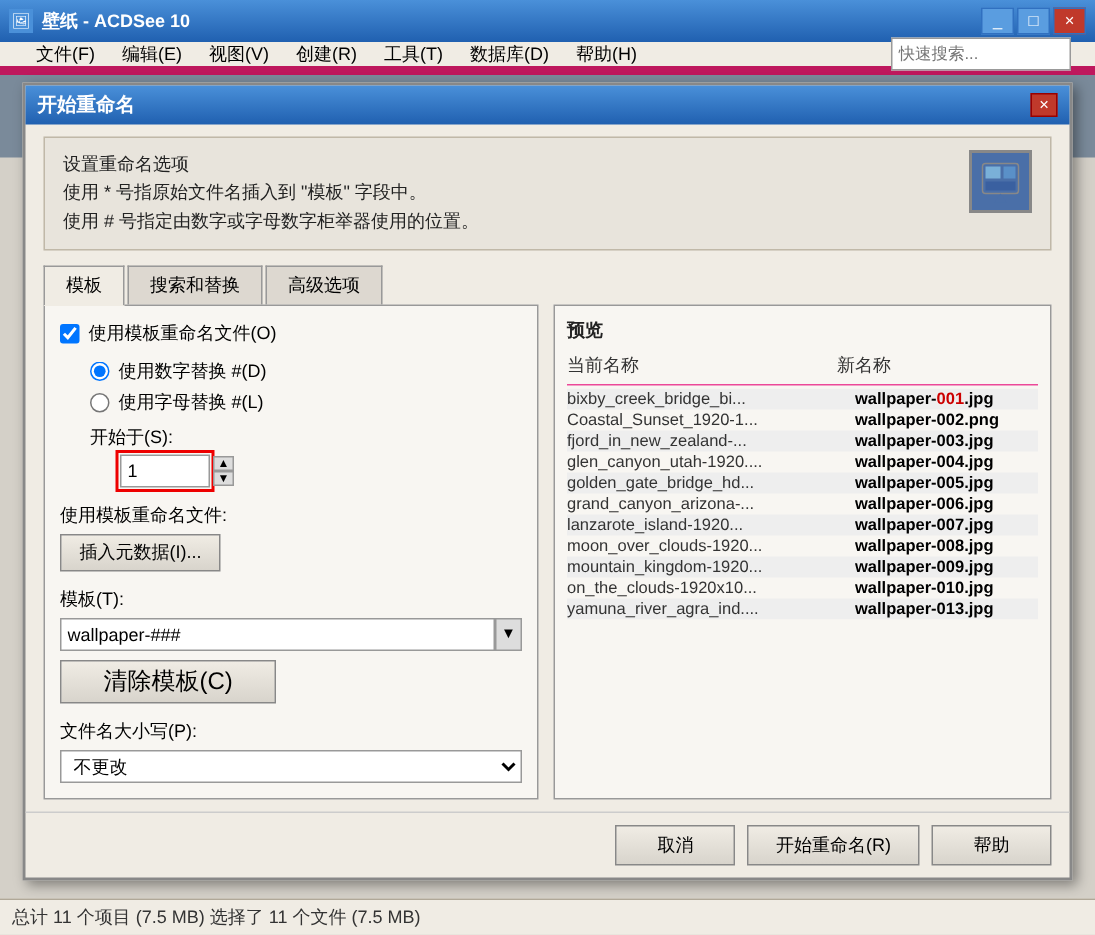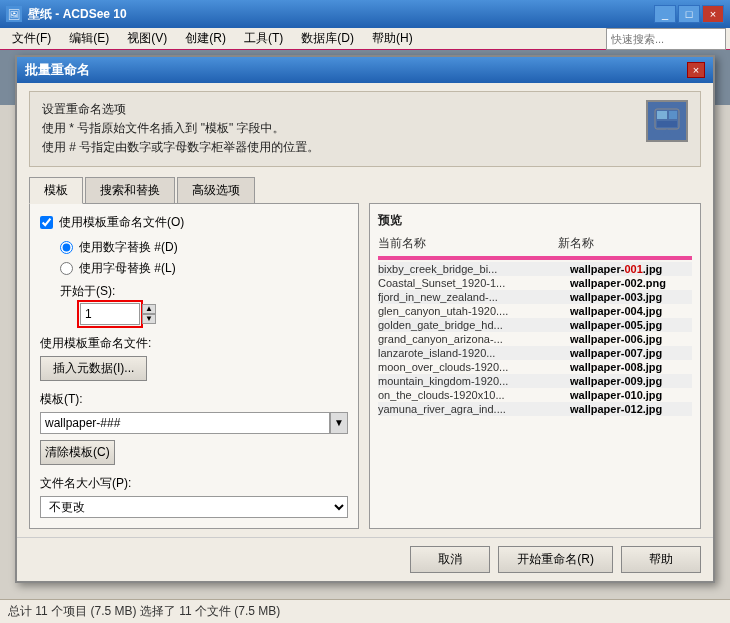--- a/index.html
+++ b/index.html
@@ -56,22 +56,22 @@
     .title-btn.close-btn {
       background: #c0392b;
     }
 
     
     .menu-bar {
       background: #f0ece4;
       height: 22px;
       display: flex;
       align-items: center;
-      padding: 0 4px;
-      border-bottom: 1px solid #be185d;
+      padding: 0 16px;
+      border-bottom: 6px solid #be185d;
       gap: 2px;
     }
     .menu-item {
       padding: 2px 8px;
       cursor: pointer;
       font-size: 12px;
       color: #000;
     }
     .toolbar-search {
       margin-left: auto;
@@ -282,25 +282,25 @@
       border: 1px solid #999;
       background: #ddd;
       display: flex;
       align-items: center;
       justify-content: center;
       cursor: pointer;
       font-size: 10px;
     }
 
     .btn-clear {
-      padding: 3px 4px;
+      padding: 3px 28px;
       border: 1px solid #888;
       background: linear-gradient(to bottom, #f0ece4, #d8d4cc);
       cursor: pointer;
-      font-size: 12px;
+      font-size: 16px;
       margin-top: 6px;
     }
 
     .file-case-section {
       margin-top: 10px;
     }
     .select-row {
       margin-top: 4px;
     }
     .select-box {
@@ -320,21 +320,21 @@
       padding: 8px;
     }
     .preview-label {
       font-size: 12px;
       font-weight: bold;
       margin-bottom: 6px;
       color: #222;
     }
     .preview-header {
       display: flex;
-      border-bottom: 4px solid #ec4899;
+      border-bottom: 1px solid #ec4899;
       padding-bottom: 4px;
       margin-bottom: 2px;
     }
     .col-current {
       width: 180px;
       font-size: 12px;
       color: #333;
     }
     .col-new {
       flex: 1;
@@ -435,21 +435,21 @@
   <div class="toolbar-search">
     <input type="text" class="toolbar-search-input" placeholder="快速搜索..." style="">
   </div>
 </div>
 
 <div class="app-bg">
 </div>
 
 <div class="dialog">
   <div class="dialog-title">
-    <span class="dialog-title-text">批量重命名</span>
+    <span class="dialog-title-text">开始重命名</span>
     <button class="dialog-close-btn">×</button>
   </div>
 
   <div class="dialog-content">
 
     <div class="info-section">
       <div>
         <div class="info-text">设置重命名选项</div>
         <div class="info-text">使用 * 号指原始文件名插入到 "模板" 字段中。</div>
         <div class="info-text">使用 # 号指定由数字或字母数字柜举器使用的位置。</div>
@@ -581,21 +581,21 @@
             <div class="new-name">wallpaper-009.jpg</div>
           </div>
 
           <div class="preview-row">
             <div class="current-name">on_the_clouds-1920x10...</div>
             <div class="new-name">wallpaper-010.jpg</div>
           </div>
 
           <div class="preview-row">
             <div class="current-name">yamuna_river_agra_ind....</div>
-            <div class="new-name">wallpaper-012.jpg</div>
+            <div class="new-name">wallpaper-013.jpg</div>
           </div>
         </div>
       </div>
     </div>
   </div>
 
   <div class="dialog-buttons">
     <button class="btn-action">取消</button>
     <button class="btn-action">开始重命名(R)</button>
     <button class="btn-action">帮助</button>

